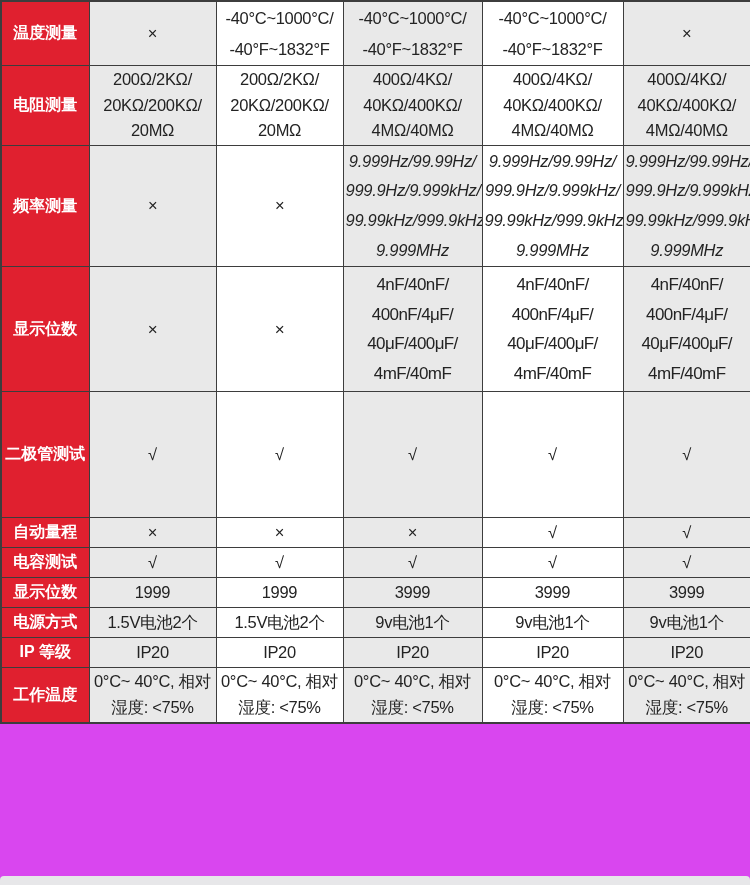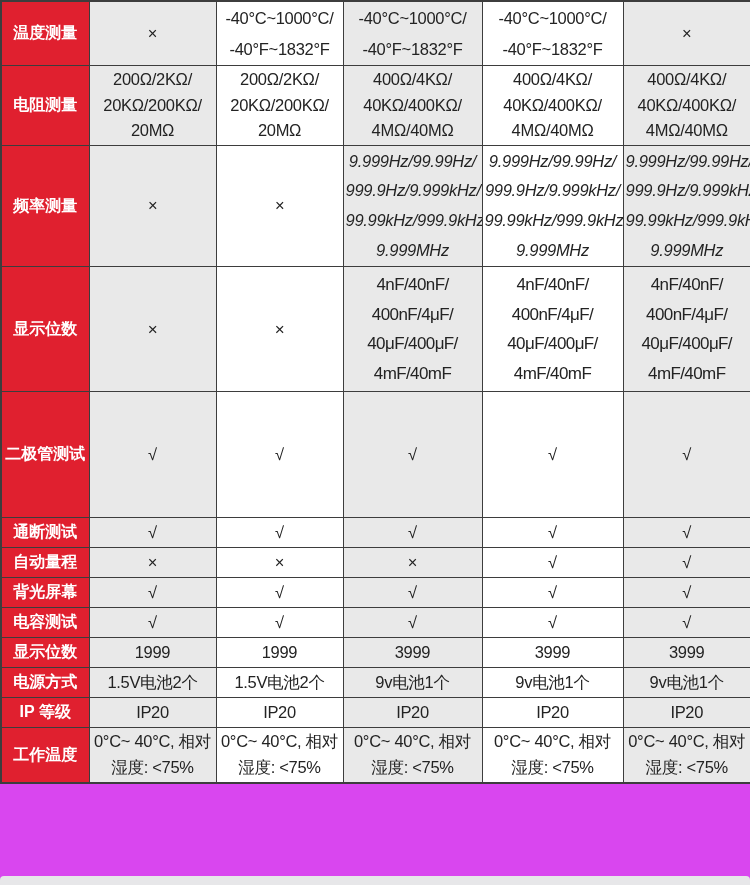--- a/index.html
+++ b/index.html
@@ -118,40 +118,24 @@
         </tr>
         <tr>
           <th class="rowlabel">二极管测试</th>
           <td class="cell shade">√</td>
           <td class="cell plain">√</td>
           <td class="cell shade">√</td>
           <td class="cell plain">√</td>
           <td class="cell shade">√</td>
         </tr>
         <tr>
-          <th class="rowlabel">通断测试</th>
-          <td class="cell shade">√</td>
-          <td class="cell plain">√</td>
-          <td class="cell shade">√</td>
-          <td class="cell plain">√</td>
-          <td class="cell shade">√</td>
-        </tr>
-        <tr>
           <th class="rowlabel">自动量程</th>
           <td class="cell shade">×</td>
           <td class="cell plain">×</td>
           <td class="cell shade">×</td>
-          <td class="cell plain">√</td>
-          <td class="cell shade">√</td>
-        </tr>
-        <tr>
-          <th class="rowlabel">背光屏幕</th>
-          <td class="cell shade">√</td>
-          <td class="cell plain">√</td>
-          <td class="cell shade">√</td>
           <td class="cell plain">√</td>
           <td class="cell shade">√</td>
         </tr>
         <tr>
           <th class="rowlabel">电容测试</th>
           <td class="cell shade">√</td>
           <td class="cell plain">√</td>
           <td class="cell shade">√</td>
           <td class="cell plain">√</td>
           <td class="cell shade">√</td>

